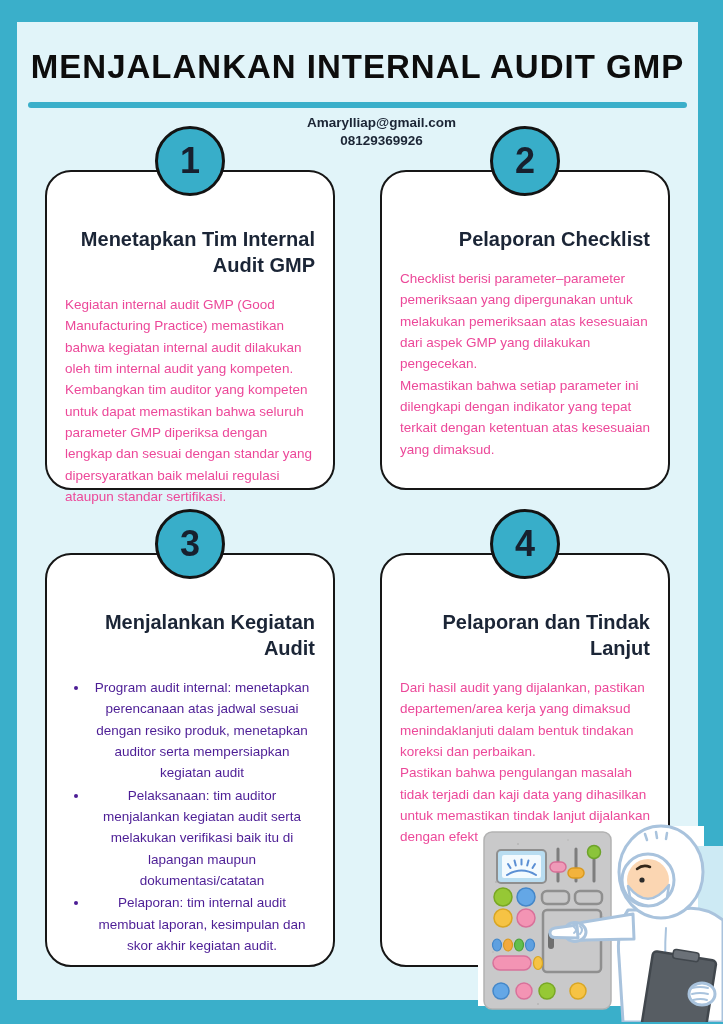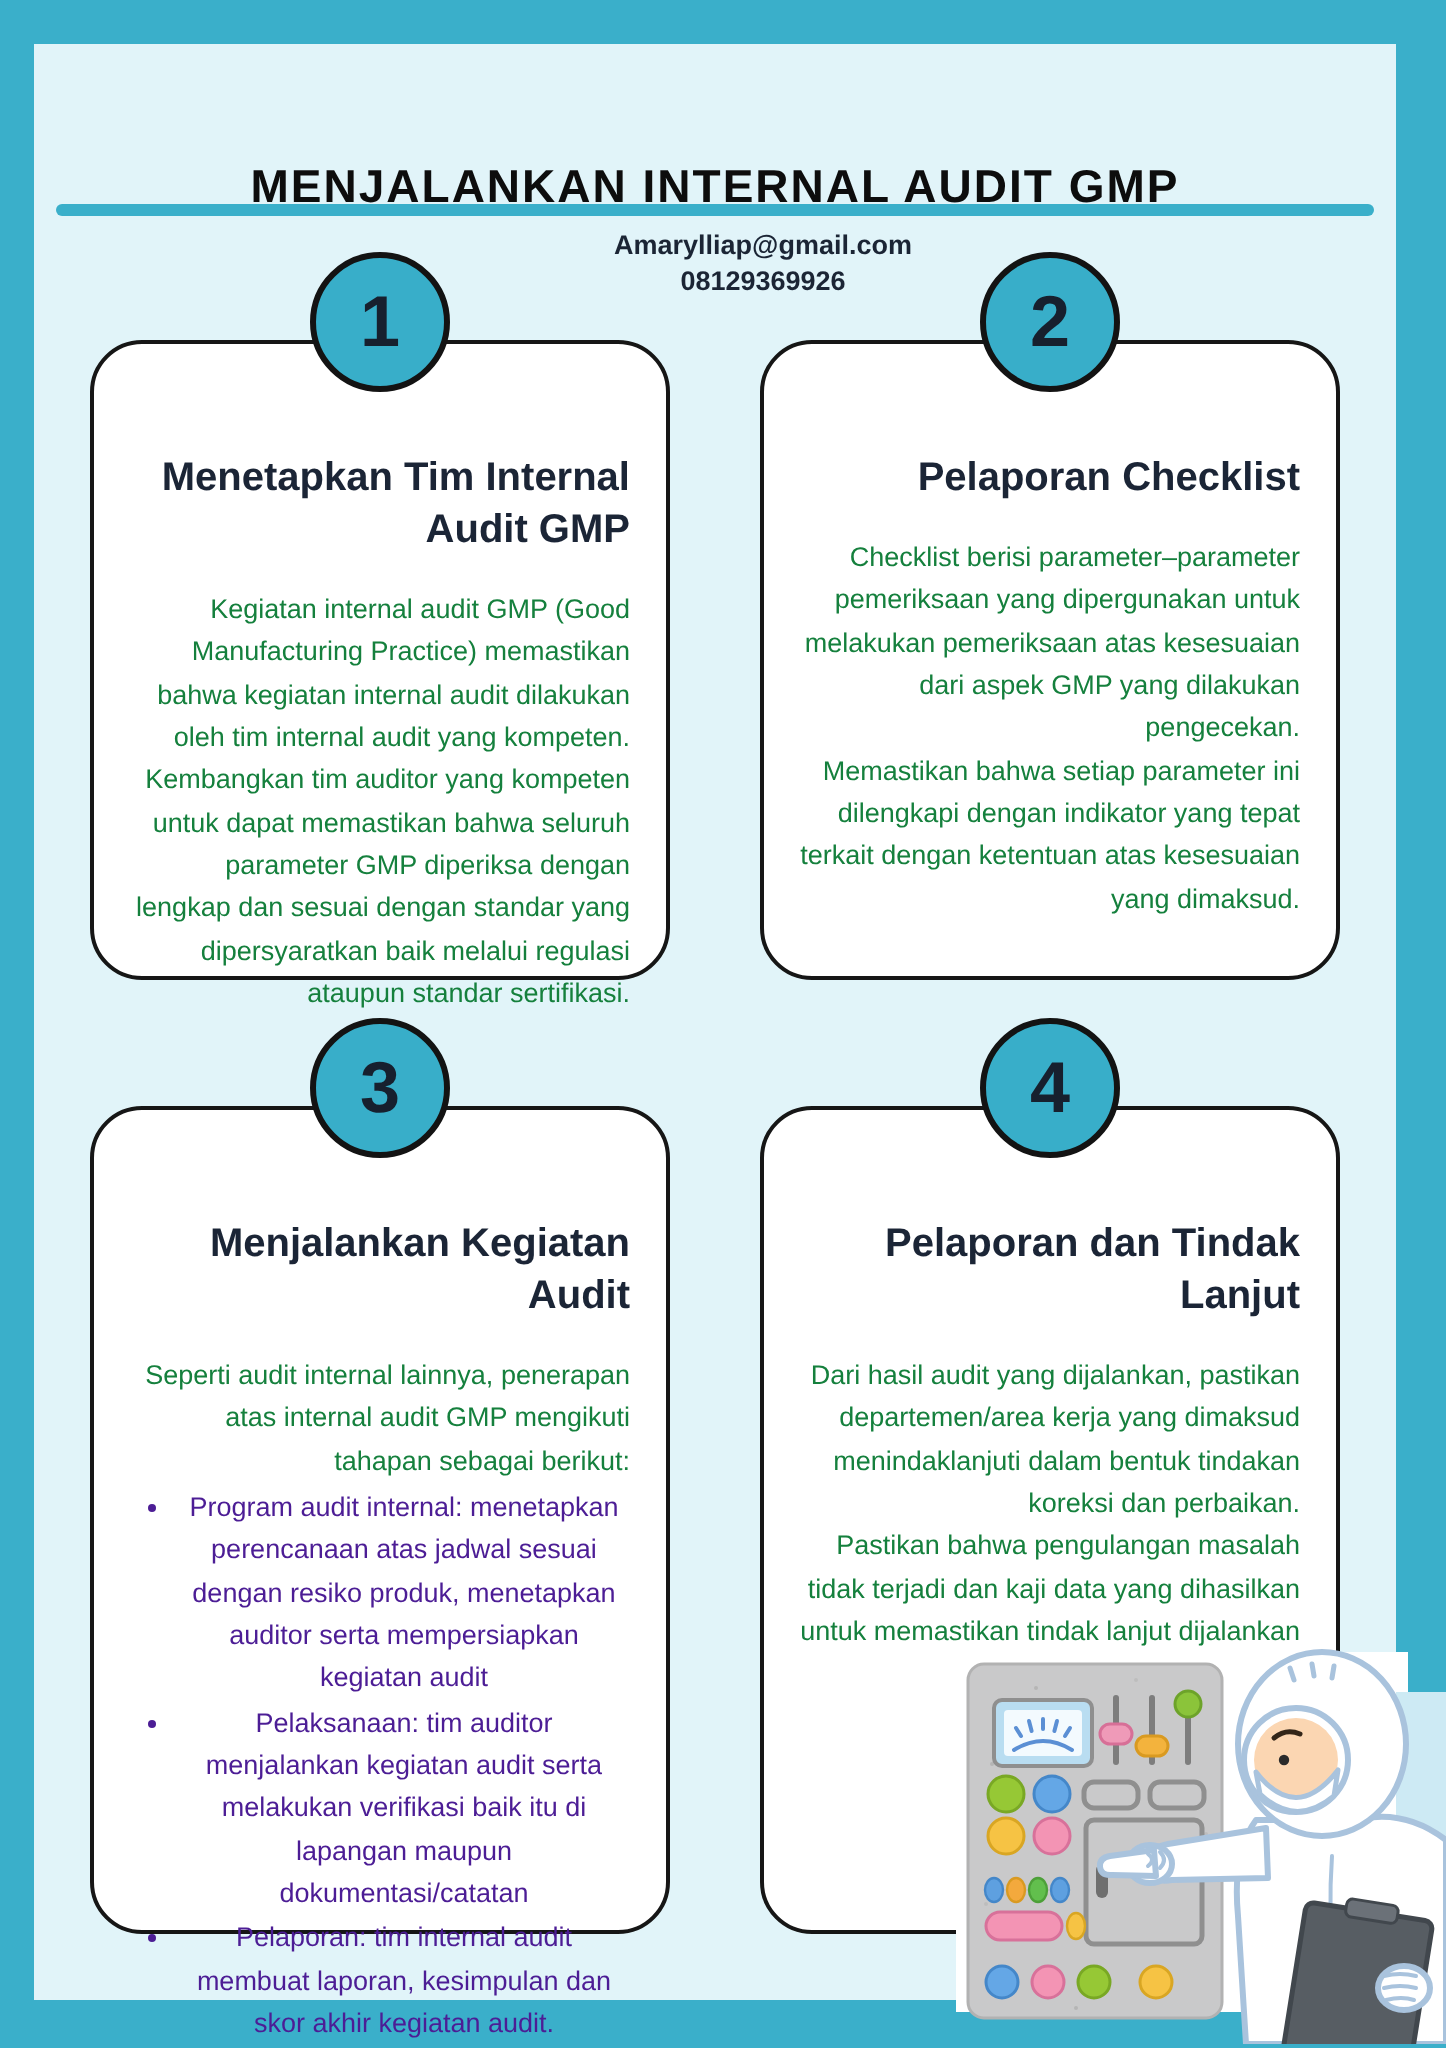--- a/index.html
+++ b/index.html
@@ -12,23 +12,22 @@
     overflow:hidden;
   }
   .content {
     position:absolute; left:17px; top:22px;
     width:681px; height:978px;
     background:#e1f4f9;
   }
   .page-title {
     position:absolute; top:26px; left:0; right:0;
     text-align:center;
-    font-size:23px; font-weight:800; letter-spacing:1px;
+    font-size:33px; font-weight:800; letter-spacing:1px;
     color:#0d0d0d;
-    margin-top:32px;
   }
   .divider {
     position:absolute; top:80px; left:11px;
     width:659px; height:6px;
     background:#3aafca; border-radius:3px;
   }
   .contact {
     position:absolute; top:92px; left:0; right:0;
     text-align:center;
     font-size:13.5px; font-weight:700; line-height:1.3;
@@ -55,23 +54,22 @@
     display:flex; align-items:center; justify-content:center;
     font-size:36px; font-weight:800; color:#17202e;
   }
   .card-title {
     text-align:right;
     font-size:20px; font-weight:800; color:#1b2536;
     line-height:1.3;
     margin:8px 0 16px 0;
   }
   .card-body p {
-    font-size:13.5px; color:#15803d; line-height:1.58;
+    font-size:13.5px; color:#ec4899; line-height:1.58;
     margin:0;
-    text-align:right;
   }
   .card-body ul {
     margin:2px 0 0 6px; padding-left:18px;
   }
   .card-body li {
     font-size:13.5px; color:#4c1d95; line-height:1.58;
     margin:0 0 1px 0;
     text-align:center;
   }
   .illustration {
@@ -108,21 +106,20 @@
     <div class="card-body">
       <p>Checklist berisi parameter–parameter pemeriksaan yang dipergunakan untuk melakukan pemeriksaan atas kesesuaian dari aspek GMP yang dilakukan pengecekan.</p>
       <p>Memastikan bahwa setiap parameter ini dilengkapi dengan indikator yang tepat terkait dengan ketentuan atas kesesuaian yang dimaksud.</p>
     </div>
   </div>
 
   <div class="card card-3">
     <div class="num-circle">3</div>
     <div class="card-title">Menjalankan Kegiatan Audit</div>
     <div class="card-body">
-      <p>Seperti audit internal lainnya, penerapan atas internal audit GMP mengikuti tahapan sebagai berikut:</p>
       <ul>
           <li>Program audit internal: menetapkan perencanaan atas jadwal sesuai dengan resiko produk, menetapkan auditor serta mempersiapkan kegiatan audit</li>
           <li>Pelaksanaan: tim auditor menjalankan kegiatan audit serta melakukan verifikasi baik itu di lapangan maupun dokumentasi/catatan</li>
           <li>Pelaporan: tim internal audit membuat laporan, kesimpulan dan skor akhir kegiatan audit.</li>
         </ul>
     </div>
   </div>
 
   <div class="card card-4">
     <div class="num-circle">4</div>

